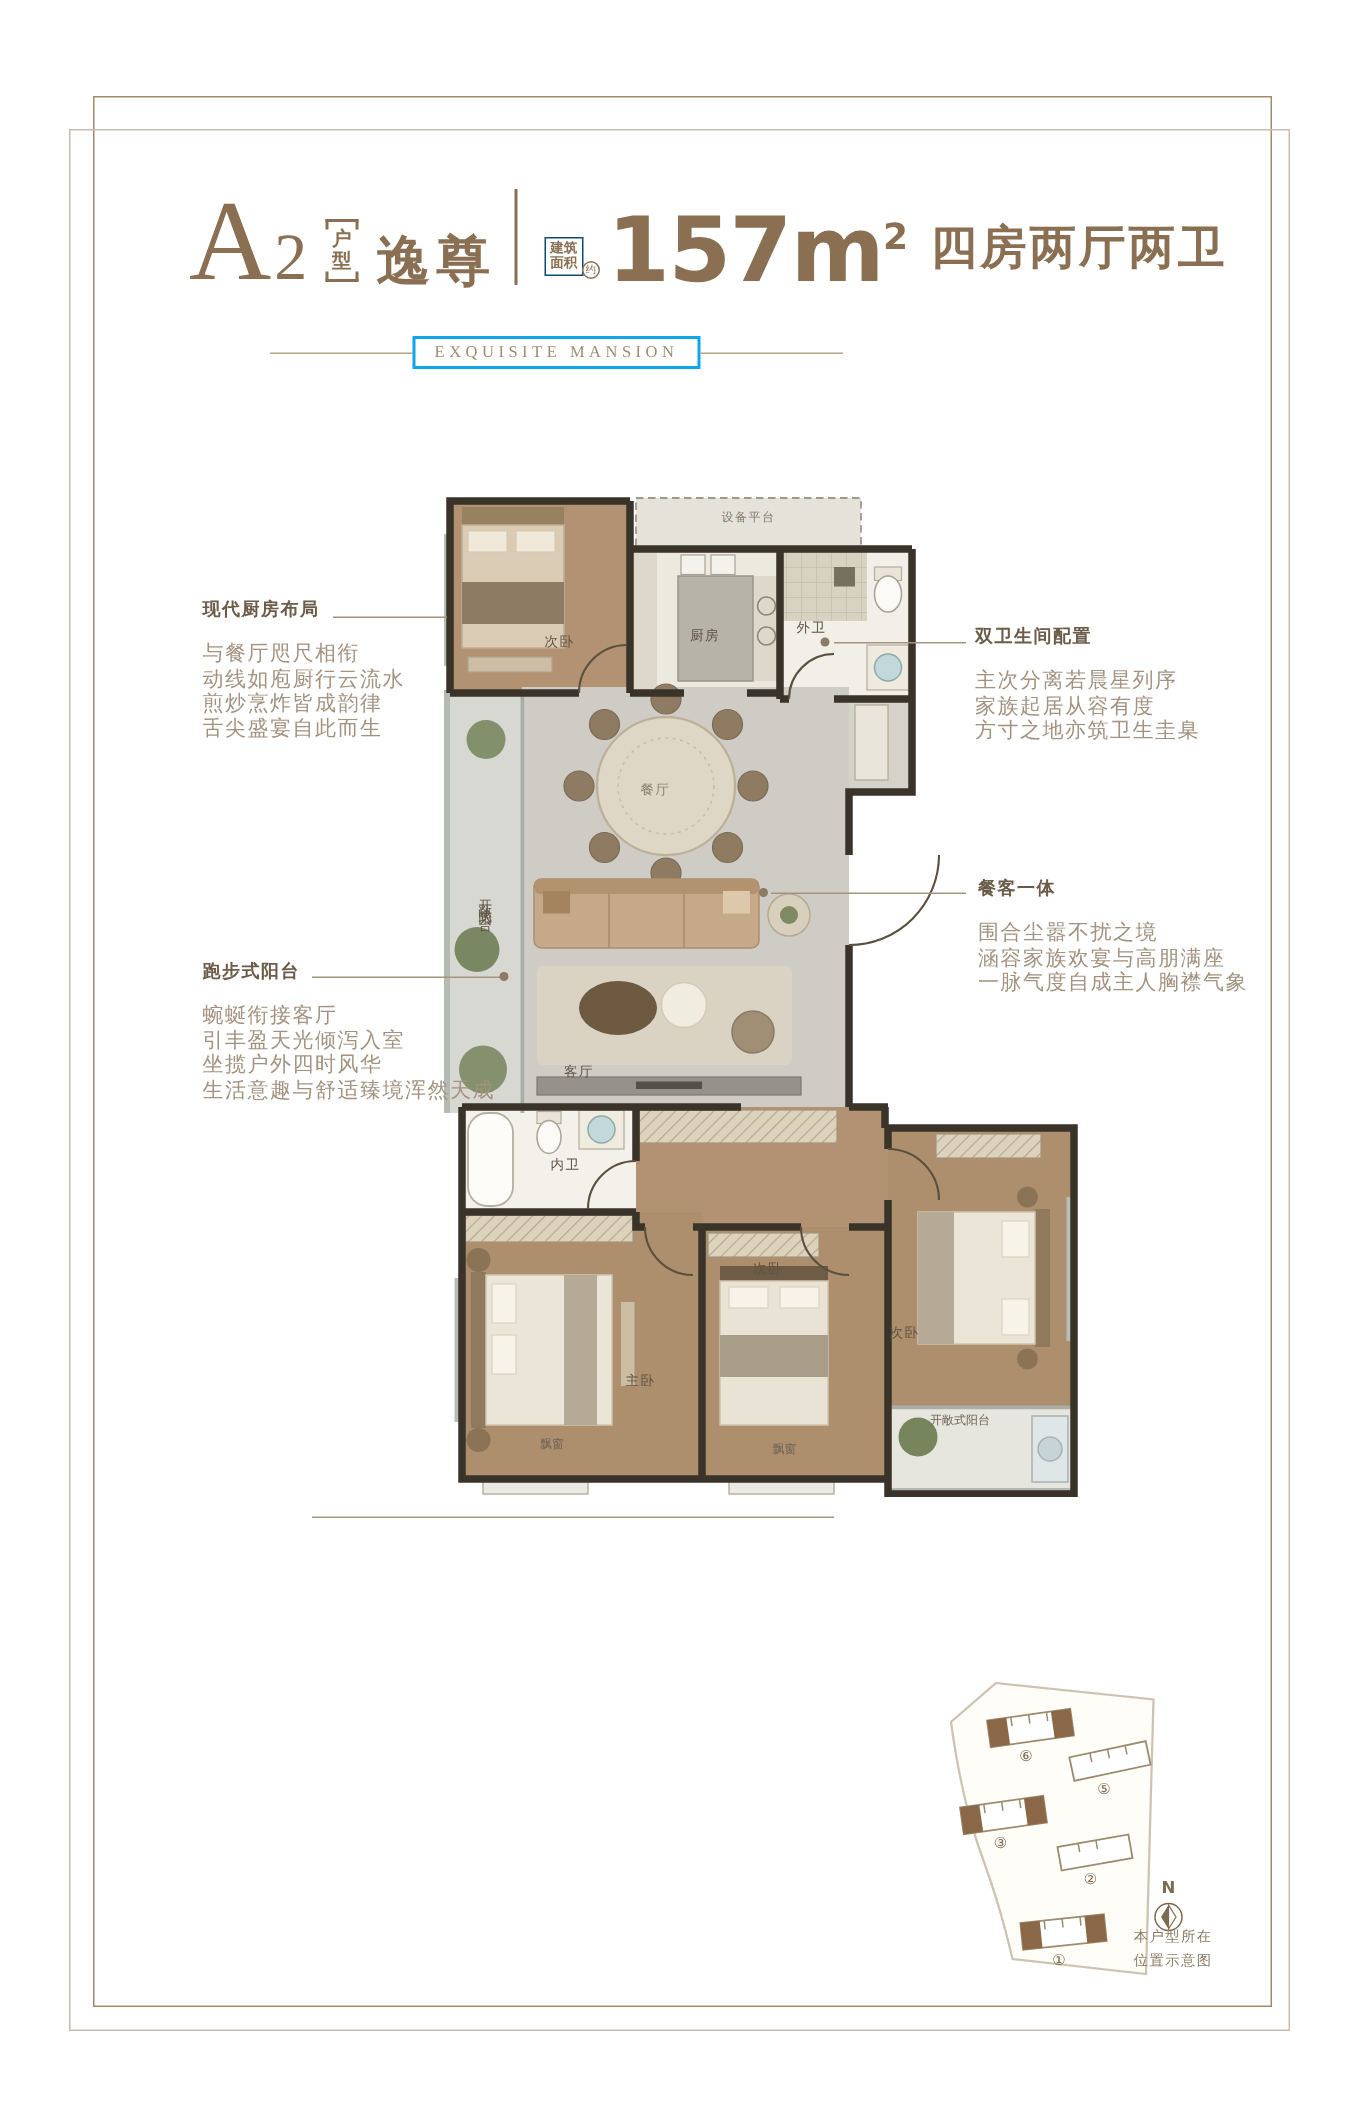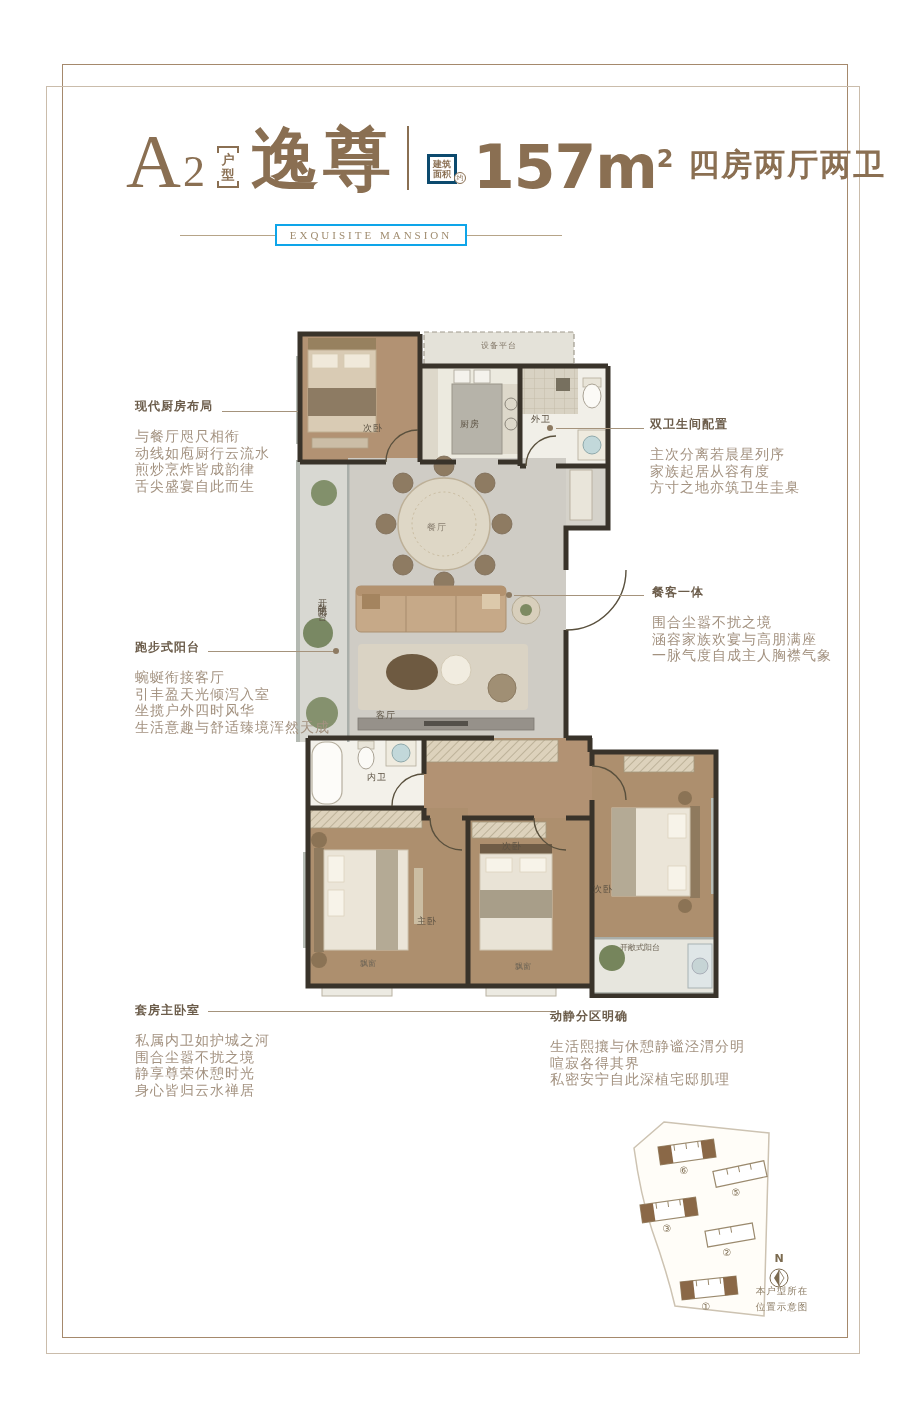--- a/index.html
+++ b/index.html
@@ -13,23 +13,23 @@
   
   .header { position:absolute; top:126px; left:126px; display:flex; align-items:flex-end; color:#8a6f52; }
   .t-a { font-family:"Liberation Serif",serif; font-size:76px; line-height:0.82; font-weight:normal; }
   .t-a2 { font-family:"Liberation Serif",serif; font-size:44px; line-height:0.9; margin-left:2px; }
   .t-tag { position:relative; width:26px; margin:0 10px 4px 10px; padding:6px 0; text-align:center;
            font-size:13px; line-height:15px; font-weight:bold; }
   .t-tag::before { content:""; position:absolute; top:0; left:2px; right:2px; height:5px;
                    border-top:2px solid #8a6f52; border-left:2px solid #8a6f52; border-right:2px solid #8a6f52; }
   .t-tag::after  { content:""; position:absolute; bottom:0; left:2px; right:2px; height:5px;
                    border-bottom:2px solid #8a6f52; border-left:2px solid #8a6f52; border-right:2px solid #8a6f52; }
-  .t-name { font-size:68px; font-weight:bold; letter-spacing:4px; line-height:0.95; }
+  .t-name { font-size:36px; font-weight:bold; letter-spacing:4px; line-height:0.95; }
   .t-div { width:2px; height:64px; background:#8a6f52; margin:0 18px 2px 12px; }
-  .t-badge { position:relative; border:3px solid #0c4a6e; padding:2px 3px; font-size:9px; line-height:10px;
+  .t-badge { position:relative; border:1px solid #0c4a6e; padding:2px 3px; font-size:9px; line-height:10px;
              text-align:center; margin:0 16px 8px 0; font-weight:bold; }
   .t-approx { position:absolute; right:-12px; bottom:-3px; width:12px; height:12px; border:1px solid #8a6f52;
               border-radius:50%; font-size:7px; line-height:11px; font-weight:normal; background:#fff; }
   .t-area { font-size:60px; font-weight:bold; line-height:0.82; letter-spacing:-1px; }
   .t-area sup { font-size:24px; font-weight:bold; }
   .t-rooms { font-size:31px; font-weight:bold; letter-spacing:2px; margin:0 0 6px 16px; }
 
   .subtitle { position:absolute; top:224px; left:180px; width:382px; display:flex; align-items:center; }
   .sub-line { flex:1; height:1px; background:#b6a488; }
   .sub-box { border:2px solid #0ea5e9; padding:3px 13px; font-size:11px; letter-spacing:3px;
@@ -294,34 +294,21 @@
   </div>
 
   <div class="callout" style="left:135px; top:639px;">
     <div class="co-title">跑步式阳台</div>
     <div class="co-line">蜿蜒衔接客厅</div>
     <div class="co-line">引丰盈天光倾泻入室</div>
     <div class="co-line">坐揽户外四时风华</div>
     <div class="co-line">生活意趣与舒适臻境浑然天成</div>
   </div>
 
-  <div class="callout" style="left:135px; top:1002px;">
-    <div class="co-title">套房主卧室</div>
-    <div class="co-line">私属内卫如护城之河</div>
-    <div class="co-line">围合尘嚣不扰之境</div>
-    <div class="co-line">静享尊荣休憩时光</div>
-    <div class="co-line">身心皆归云水禅居</div>
-  </div>
-
-  <div class="callout" style="left:550px; top:1008px;">
-    <div class="co-title">动静分区明确</div>
-    <div class="co-line">生活熙攘与休憩静谧泾渭分明</div>
-    <div class="co-line">喧寂各得其界</div>
-    <div class="co-line">私密安宁自此深植宅邸肌理</div>
-  </div>
+
 
 
   <svg class="siteplan" viewBox="0 0 240 240">
     <path d="M52,14 L157,25 L152,208 L63,198 C56,168 50,150 40,122 C30,92 25,62 22,40 Z" fill="#fffdf8" stroke="#cdc3b2" stroke-width="1.5"></path>
 
     <g transform="translate(75,44) rotate(-8)">
       <rect x="-28" y="-9" width="56" height="18" fill="#ffffff" stroke="#9b8a6e" stroke-width="1.2"></rect>
       <rect x="-28" y="-9" width="13" height="18" fill="#8a6847"></rect>
       <rect x="15" y="-9" width="13" height="18" fill="#8a6847"></rect>
       <path d="M-12,-9 V-3 M0,-9 V-3 M12,-9 V-3" stroke="#9b8a6e" stroke-width="1" fill="none"></path>

